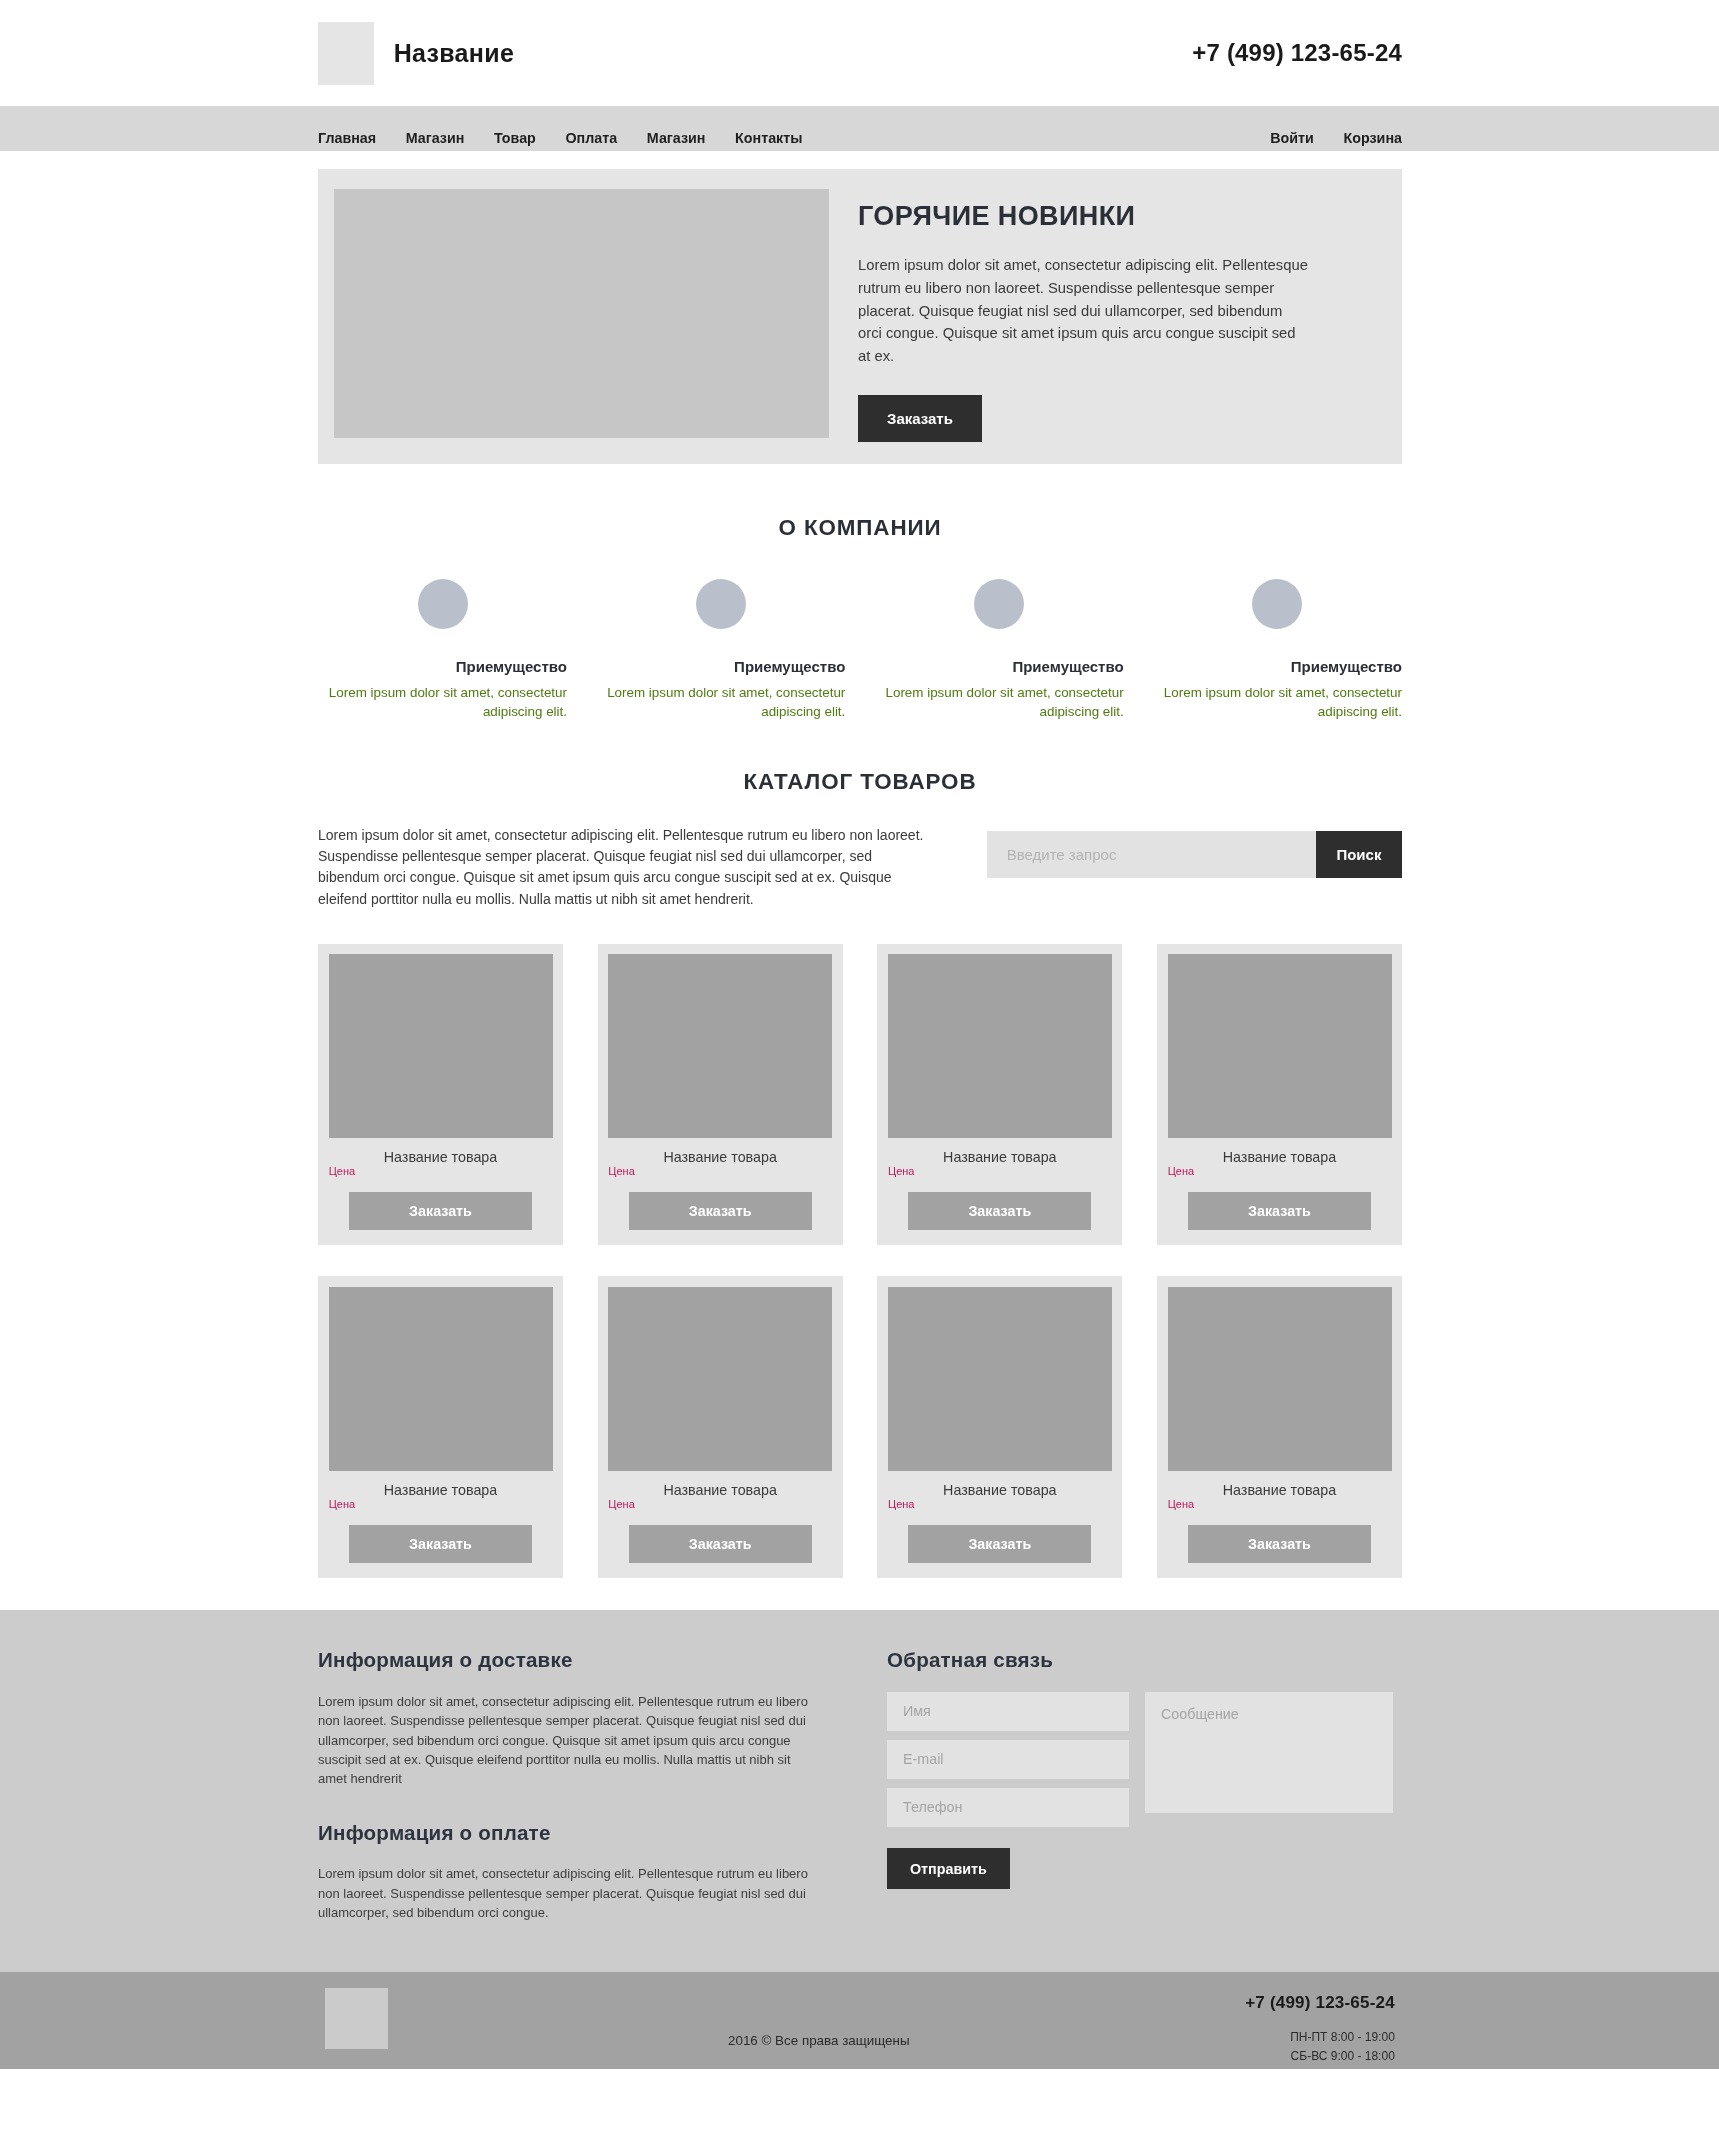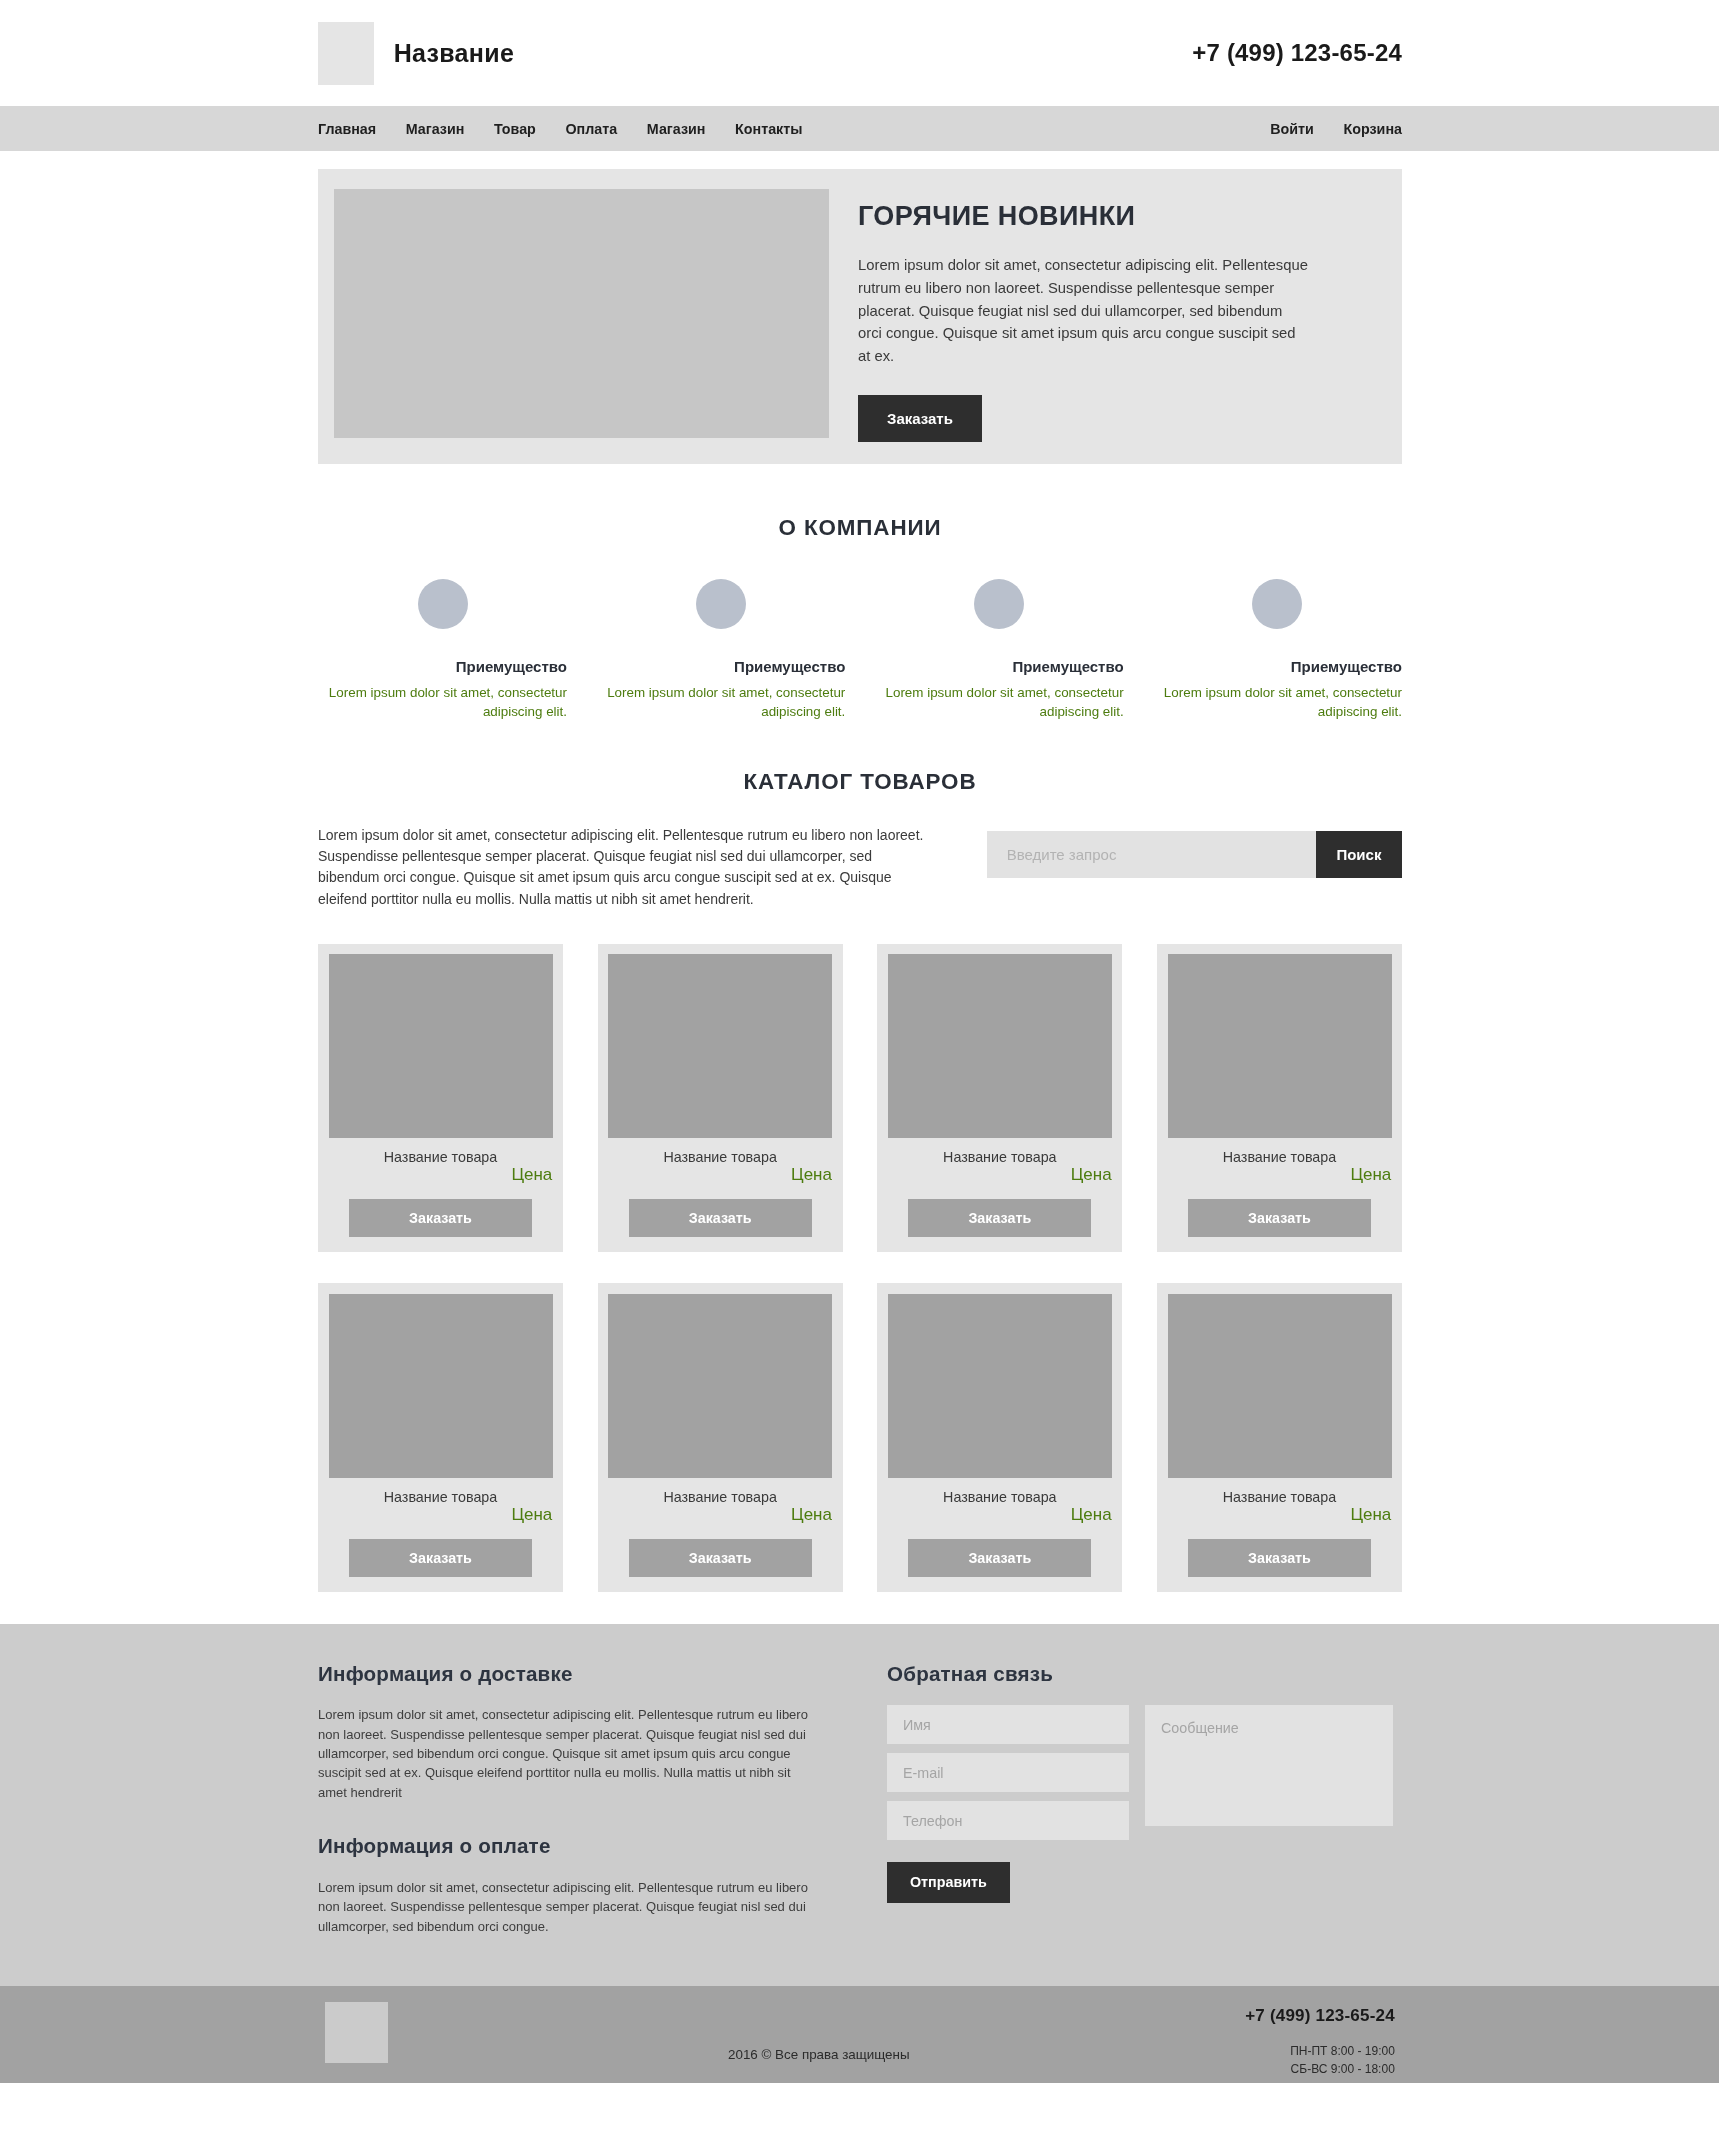--- a/index.html
+++ b/index.html
@@ -45,21 +45,21 @@
     color: #1a1a1a;
     letter-spacing: 0.2px;
   }
 
   
   .nav-bar {
     background: #d7d7d7;
     height: 45px;
   }
   .nav-bar .container {
-    height: 45px;
+    height: 63px;
     display: flex;
     align-items: center;
     justify-content: space-between;
     text-align: right;
   }
   .nav-left, .nav-right { display: flex; align-items: center; }
   .nav-left { gap: 29.6px; }
   .nav-right { gap: 29.6px; }
   .nav-item {
     font-size: 14.3px;
@@ -212,23 +212,23 @@
     background: #a2a2a2;
     margin: 0 auto 10.7px;
   }
   .product-name {
     text-align: center;
     font-size: 14.3px;
     color: #3a3a3a;
     line-height: 1.12;
   }
   .product-price {
-    text-align: right;
-    font-size: 17px;
-    color: #4d7c0f;
+    text-align: left;
+    font-size: 11px;
+    color: #be185d;
     line-height: 1.12;
     margin-bottom: 15px;
   }
   .product-btn {
     display: block;
     width: 183px;
     margin: 0 auto;
     background: #a2a2a2;
     color: #ffffff;
     border: none;

